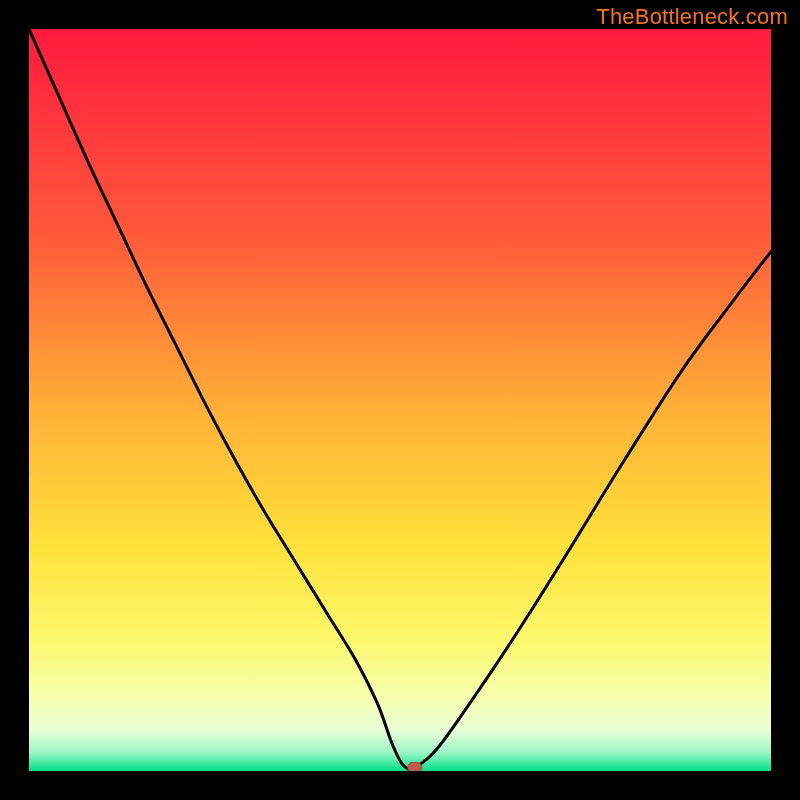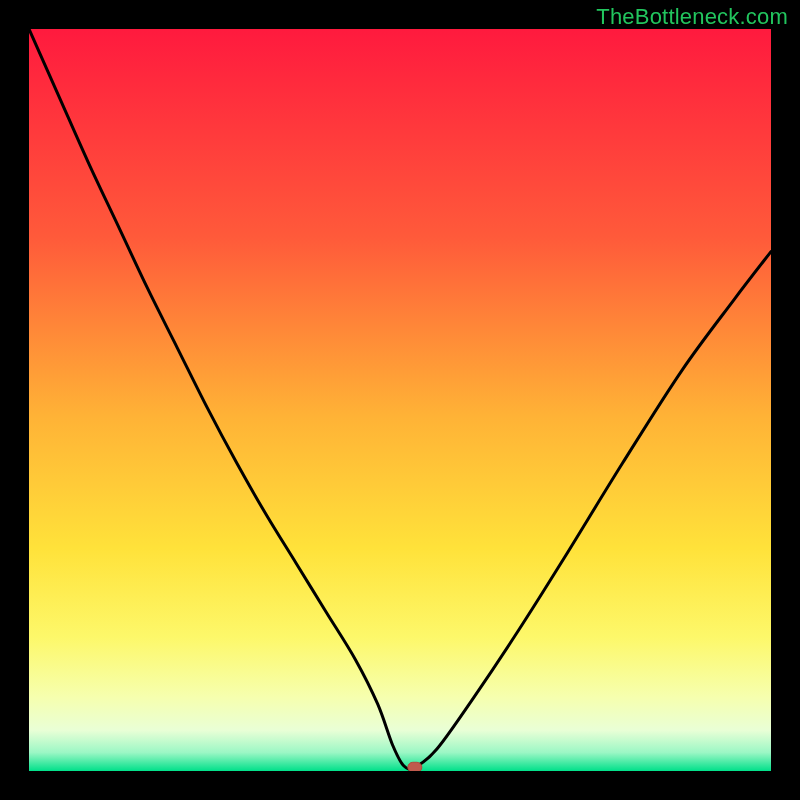--- a/index.html
+++ b/index.html
@@ -14,21 +14,21 @@
   .frame {
     position: relative;
     width: 800px;
     height: 800px;
     background: #000;
   }
   .watermark {
     position: absolute;
     top: 4px;
     right: 12px;
-    color: #22c55e;
+    color: #f97316;
     font-size: 22px;
     font-weight: 400;
     letter-spacing: 0.2px;
     z-index: 10;
   }
   .plot-wrap {
     position: absolute;
     left: 29px;
     top: 29px;
     width: 742px;

